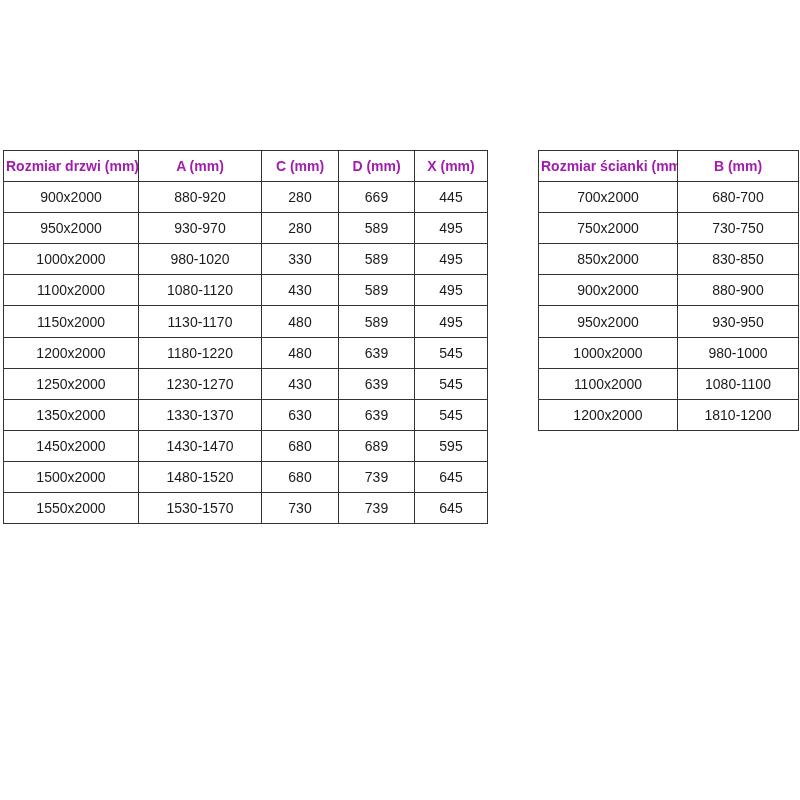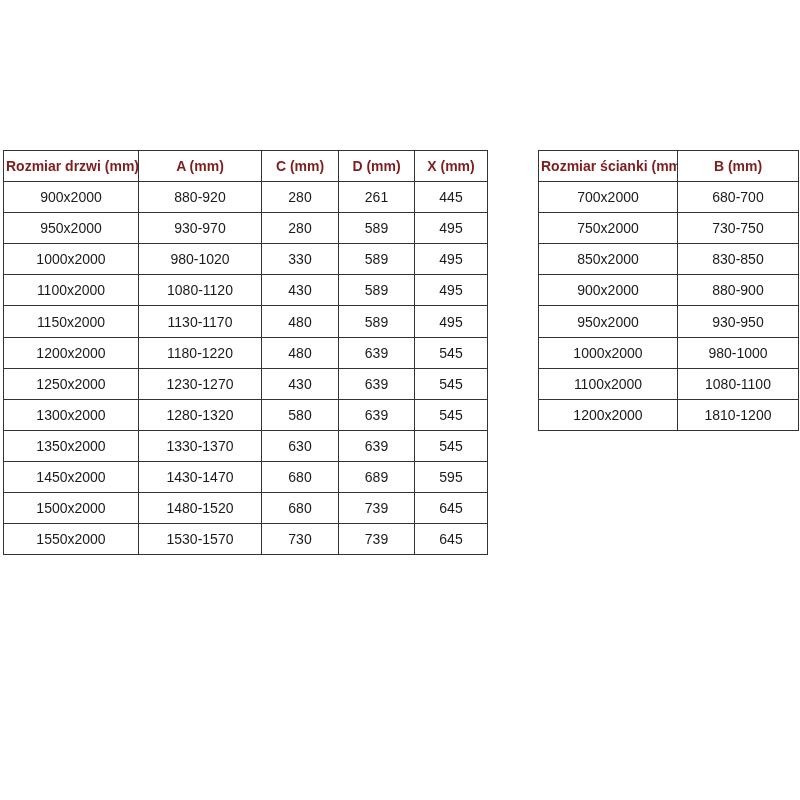--- a/index.html
+++ b/index.html
@@ -30,21 +30,21 @@
     padding: 0 2px;
     text-align: center;
     vertical-align: middle;
     font-size: 14px;
     color: #1a1a1a;
     white-space: nowrap;
     overflow: hidden;
   }
   table.spec th {
     font-weight: bold;
-    color: #7f1d1d;
+    color: #a21caf;
   }
 </style>
 </head>
 <body>
 
 <div class="canvas">
 
   <table id="doors-table" class="spec">
     <colgroup>
       <col style="width:135px">
@@ -60,21 +60,21 @@
           <th>C (mm)</th>
           <th>D (mm)</th>
           <th>X (mm)</th>
         </tr>
       </thead>
       <tbody>
         <tr>
           <td>900x2000</td>
           <td>880-920</td>
           <td>280</td>
-          <td>261</td>
+          <td>669</td>
           <td>445</td>
         </tr>
         <tr>
           <td>950x2000</td>
           <td>930-970</td>
           <td>280</td>
           <td>589</td>
           <td>495</td>
         </tr>
         <tr>
@@ -102,27 +102,20 @@
           <td>1200x2000</td>
           <td>1180-1220</td>
           <td>480</td>
           <td>639</td>
           <td>545</td>
         </tr>
         <tr>
           <td>1250x2000</td>
           <td>1230-1270</td>
           <td>430</td>
-          <td>639</td>
-          <td>545</td>
-        </tr>
-        <tr>
-          <td>1300x2000</td>
-          <td>1280-1320</td>
-          <td>580</td>
           <td>639</td>
           <td>545</td>
         </tr>
         <tr>
           <td>1350x2000</td>
           <td>1330-1370</td>
           <td>630</td>
           <td>639</td>
           <td>545</td>
         </tr>

